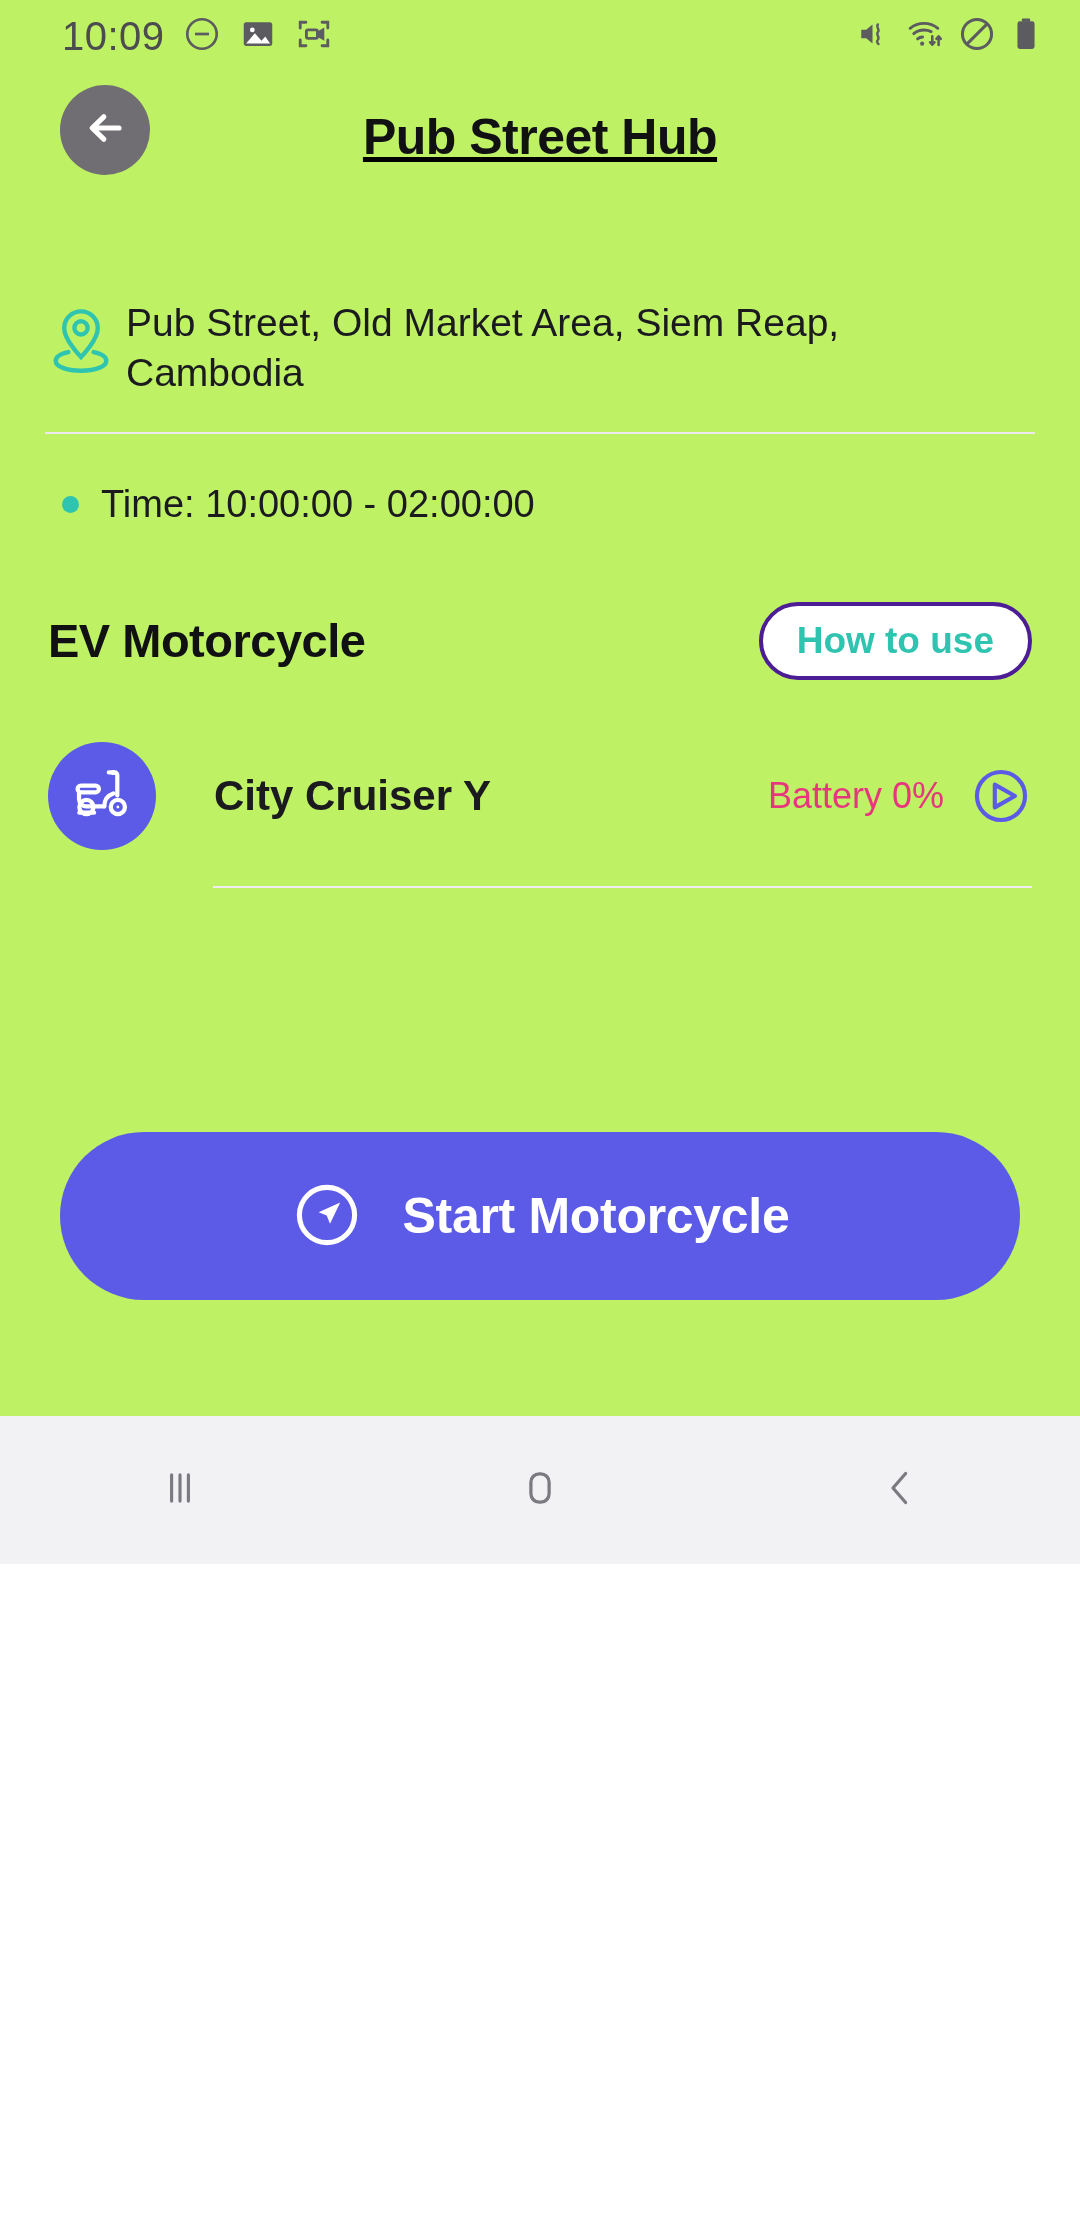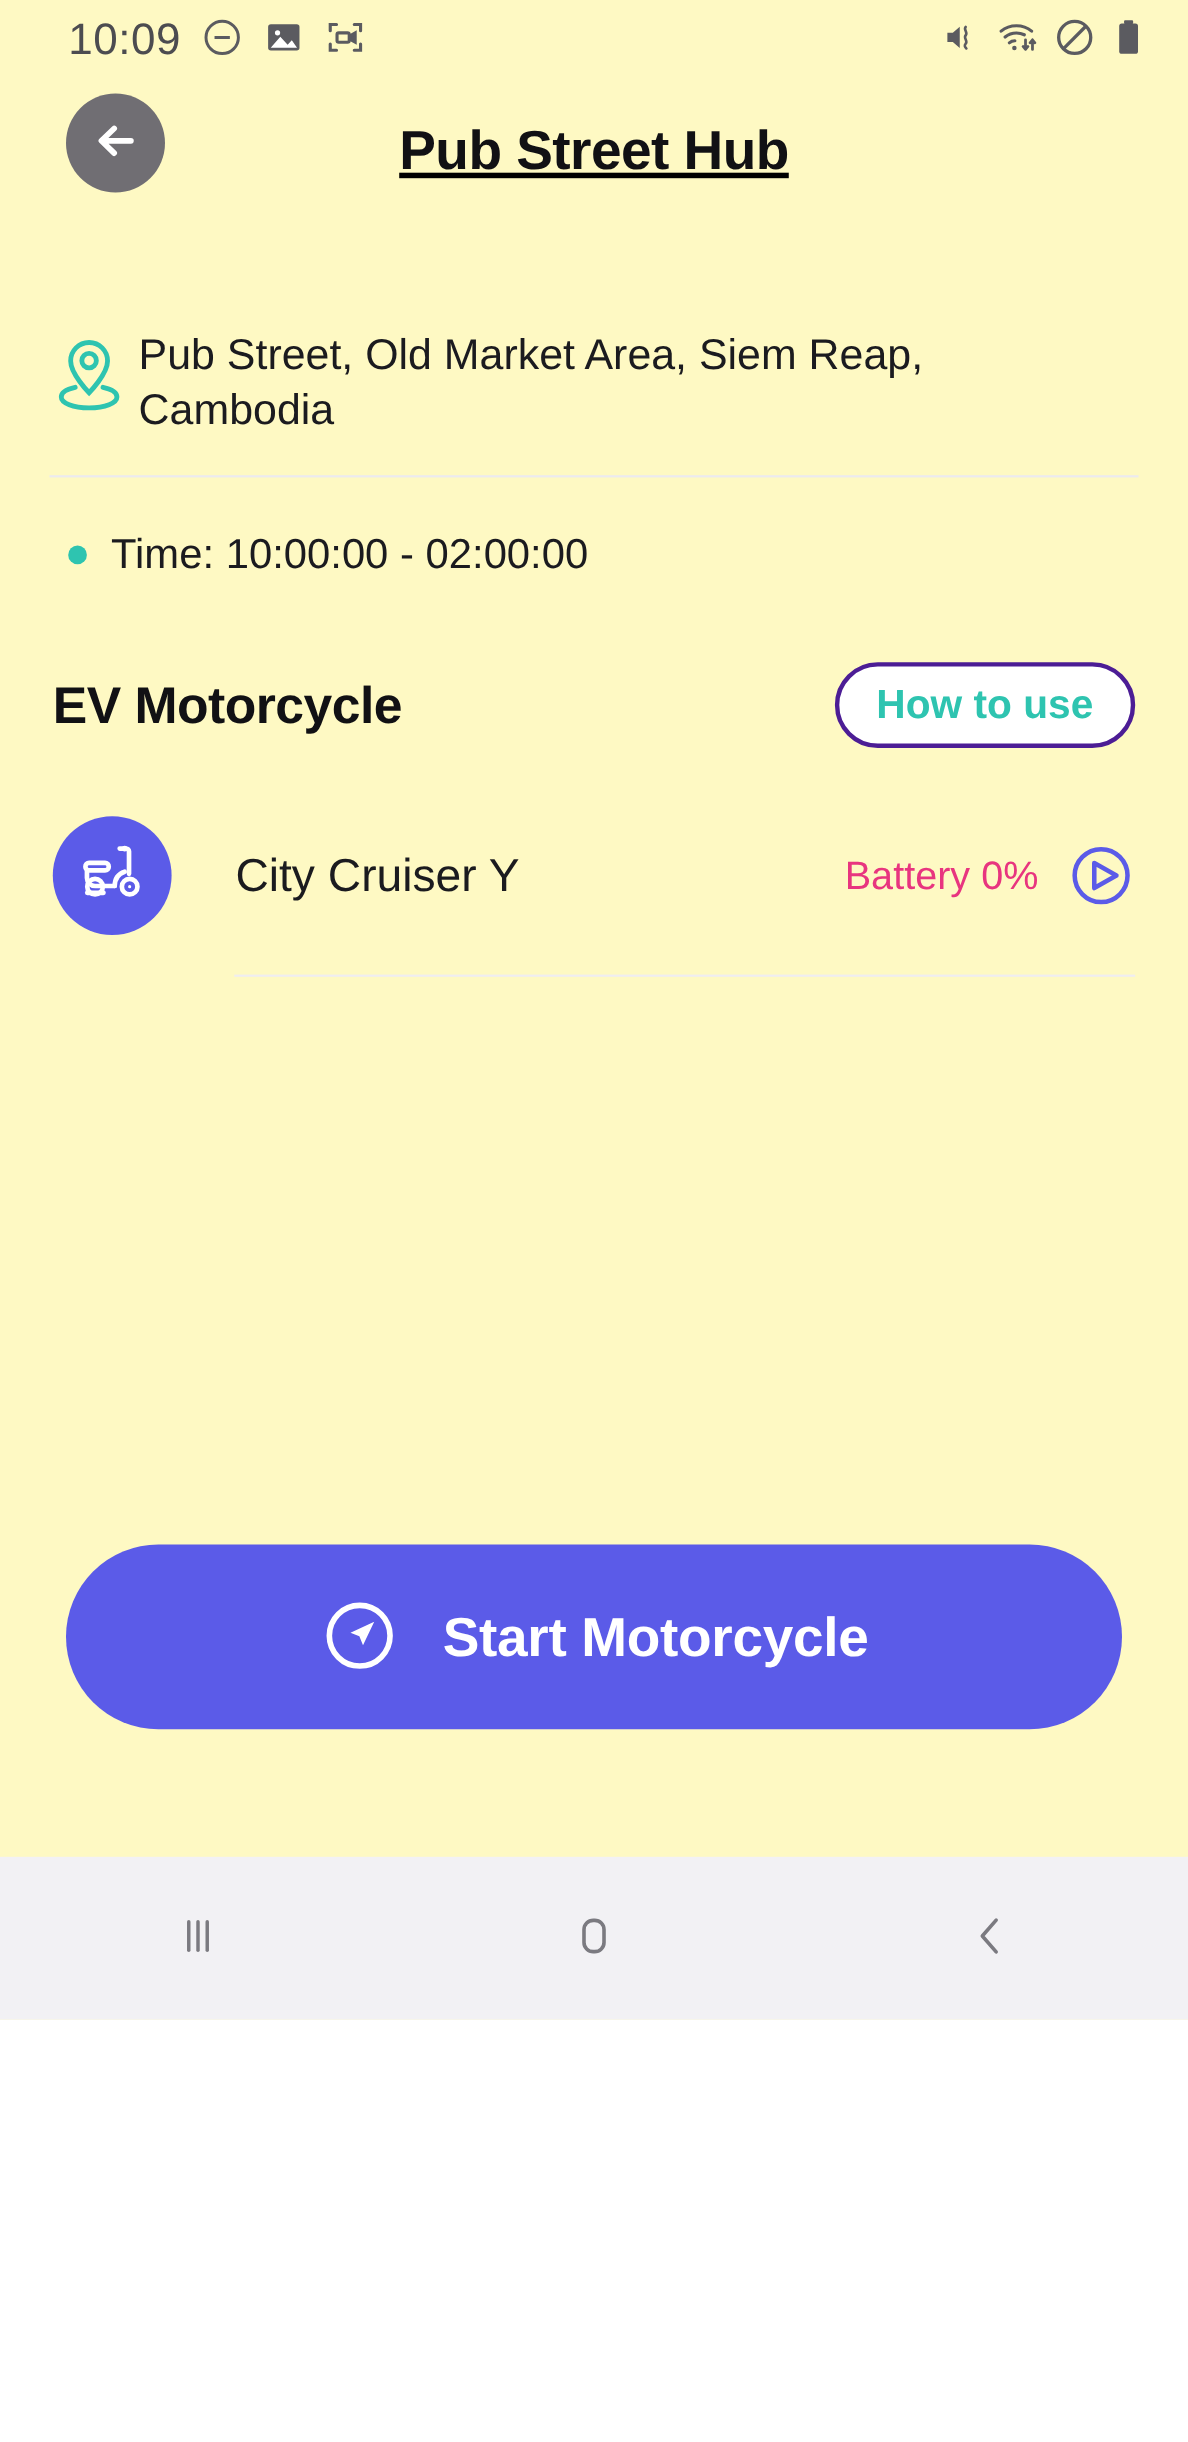--- a/index.html
+++ b/index.html
@@ -4,22 +4,22 @@
 <style>
   * { margin:0; padding:0; box-sizing:border-box; }
   html, body {
     width:1080px; height:2220px;
     background:#ffffff;
     font-family:"Liberation Sans", sans-serif;
     overflow:hidden;
   }
   .phone {
     position:relative;
-    width:1080px; height:1836px;
-    background:#fef9c3;
+    width:1080px; height:1564px;
+    background:#bef264;
     display:flex; flex-direction:column;
   }
 
   
   .statusbar {
     height:72px;
     display:flex; align-items:center;
     justify-content:space-between;
     padding:0 38px 0 62px;
     flex:0 0 auto;
@@ -104,21 +104,21 @@
     padding:62px 48px 0 48px;
     flex:0 0 auto;
   }
   .veh-avatar {
     width:108px; height:108px; border-radius:50%;
     background:#5b5be8; flex:0 0 auto;
     display:flex; align-items:center; justify-content:center;
   }
   .veh-name {
     margin-left:58px;
-    font-size:42px; color:#1b1b1f; flex:1 1 auto;
+    font-size:42px; color:#1b1b1f; flex:1 1 auto;font-weight:bold;
   }
   .veh-battery {
     font-size:36px; font-weight:normal; color:#e8357f;
     white-space:nowrap; margin-right:26px;margin-left:40px;
   }
   .veh-play { flex:0 0 auto; cursor:pointer; display:flex; }
 
   .vehicle-divider {
     height:2px; background:#efedf1;
     margin:36px 48px 0 213px;

